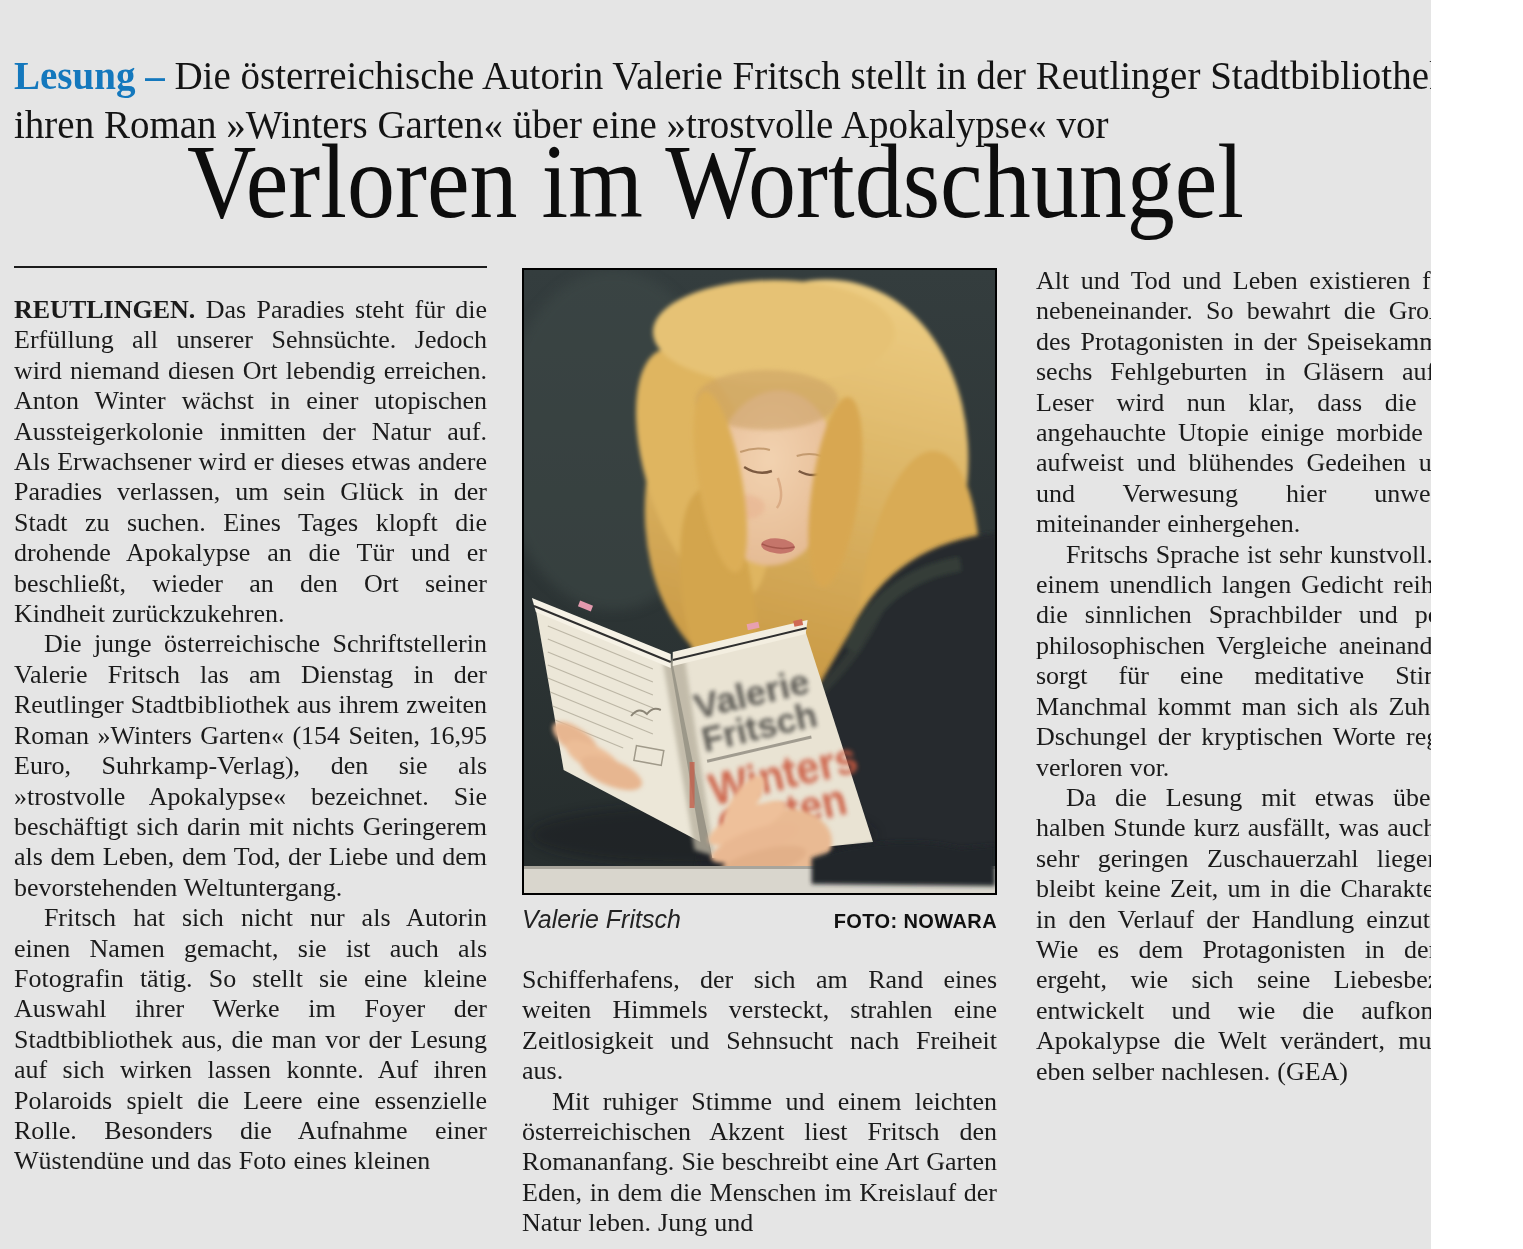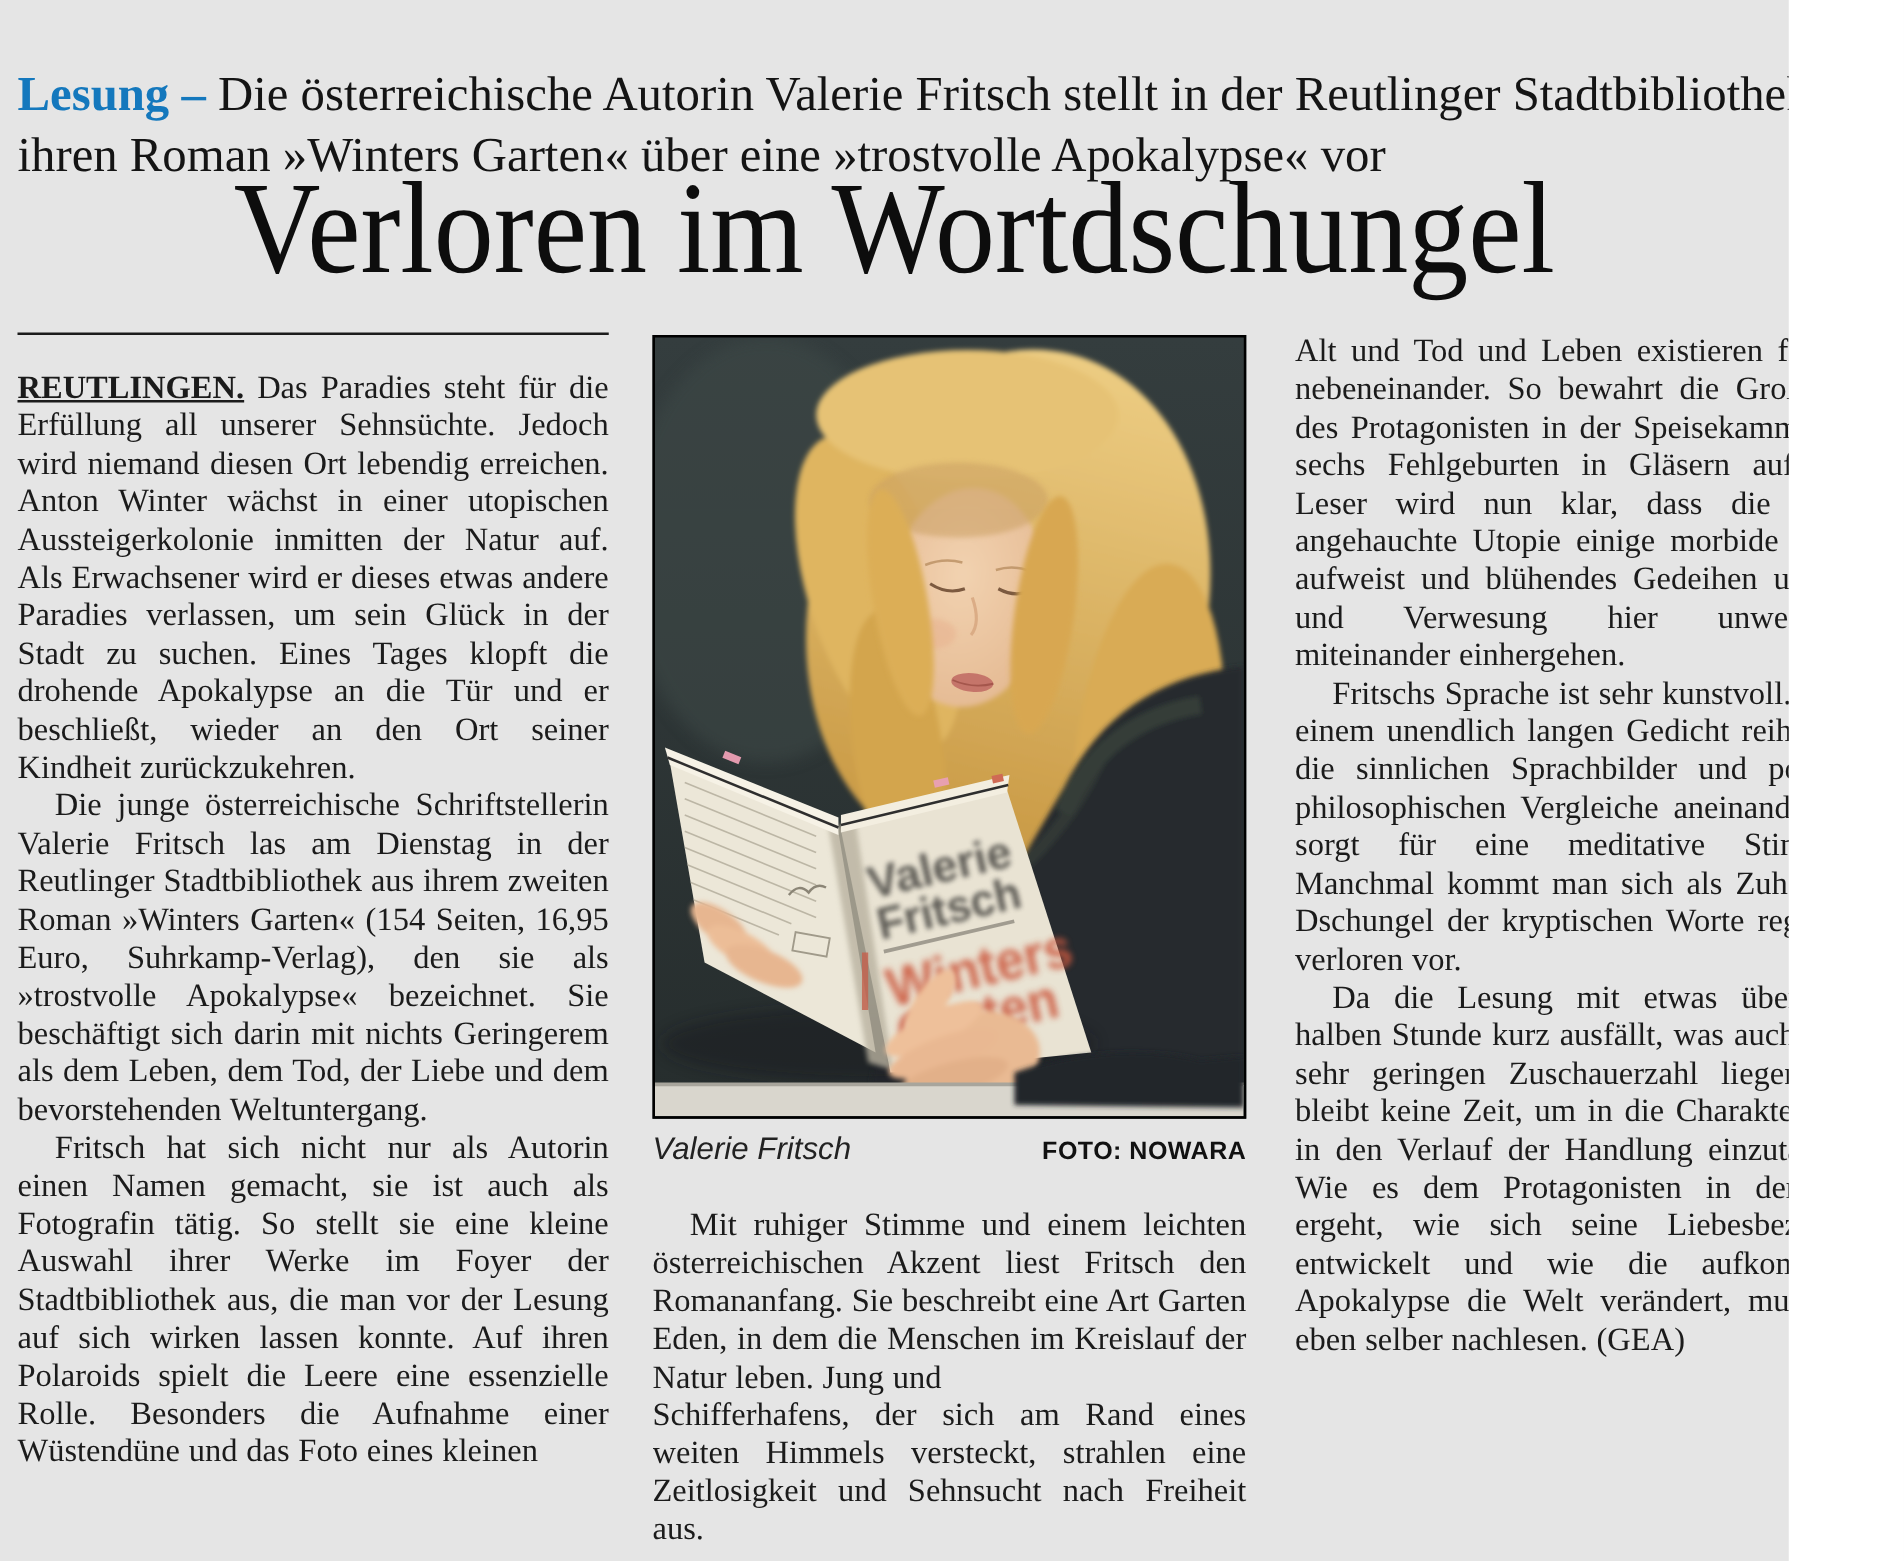--- a/index.html
+++ b/index.html
@@ -23,21 +23,21 @@
   #col-mid{left:522px;width:475px;top:268px;}
   #col-right{left:1036px;width:474px;}
 
   .byline{font-family:"Liberation Sans",sans-serif;font-size:22px;letter-spacing:3.2px;
           color:#2c2c2c;text-align:right;padding-bottom:9px;}
   .byline-rule{height:2px;background:#1c1c1c;margin-bottom:27px;}
 
   .body-text{font-size:26px;line-height:30.4px;text-align:justify;margin:0;
              hyphens:auto;-webkit-hyphens:auto;word-spacing:0.02em;color:#1b1b1b;}
   .body-text.indent{text-indent:1.15em;}
-  .lead-in{font-weight:bold;text-decoration:underline;}
+  .lead-in{font-weight:bold;}
 
   .subhead{font-size:31px;font-weight:bold;color:#111;margin:27px 0 13px 0;line-height:34px;}
 
   
   .photo-frame{width:475px;height:627px;border:2px solid #000;box-sizing:border-box;
                background:#2c3434;overflow:hidden;}
   .photo-frame svg{display:block;width:100%;height:100%;}
   .caption-row{display:flex;justify-content:space-between;align-items:baseline;
                margin-top:10px;width:475px;font-family:"Liberation Sans",sans-serif;}
   .caption-name{font-style:italic;font-size:25px;color:#222;}
@@ -183,22 +183,22 @@
         <path d="M290,588 C340,570 400,568 440,578 L475,575 L475,616 L290,614 Z" fill="#20252a" filter="url(#soft)"></path>
       </svg>
     </div>
 
     <div class="caption-row">
       <span class="caption-name">Valerie Fritsch</span>
       <span class="caption-credit">FOTO: NOWARA</span>
     </div>
 
     <div class="mid-text-block">
+      <p class="body-text">Schifferhafens, der sich am Rand eines weiten Himmels versteckt, strahlen eine Zeitlosigkeit und Sehnsucht nach Freiheit aus.</p>
       <p class="body-text indent">Mit ruhiger Stimme und einem leichten österreichischen Akzent liest Fritsch den Romananfang. Sie beschreibt eine Art Garten Eden, in dem die Menschen im Kreislauf der Natur leben. Jung und</p>
-      <p class="body-text">Schifferhafens, der sich am Rand eines weiten Himmels versteckt, strahlen eine Zeitlosigkeit und Sehnsucht nach Freiheit aus.</p>
     </div>
   </div>
 
   <div class="col" id="col-right">
     <p class="body-text">Alt und Tod und Leben existieren friedlich nebeneinander. So bewahrt die Großmutter des Protagonisten in der Speisekammer ihre sechs Fehlgeburten in Gläsern auf. Dem Leser wird nun klar, dass die surreal angehauchte Utopie einige morbide Brüche aufweist und blühendes Gedeihen und Tod und Verwesung hier unweigerlich miteinander einhergehen.</p>
     <p class="body-text indent">Fritschs Sprache ist sehr kunstvoll. Wie in einem unendlich langen Gedicht reihen sich die sinnlichen Sprachbilder und poetisch-philosophischen Vergleiche aneinander. Das sorgt für eine meditative Stimmung. Manchmal kommt man sich als Zuhörer im Dschungel der kryptischen Worte regelrecht verloren vor.</p>
     <p class="body-text indent">Da die Lesung mit etwas über einer halben Stunde kurz ausfällt, was auch an der sehr geringen Zuschauerzahl liegen mag, bleibt keine Zeit, um in die Charaktere oder in den Verlauf der Handlung einzutauchen. Wie es dem Protagonisten in der Stadt ergeht, wie sich seine Liebesbeziehung entwickelt und wie die aufkommende Apokalypse die Welt verändert, muss man eben selber nachlesen. (GEA)</p>
   </div>
 
 </div>

